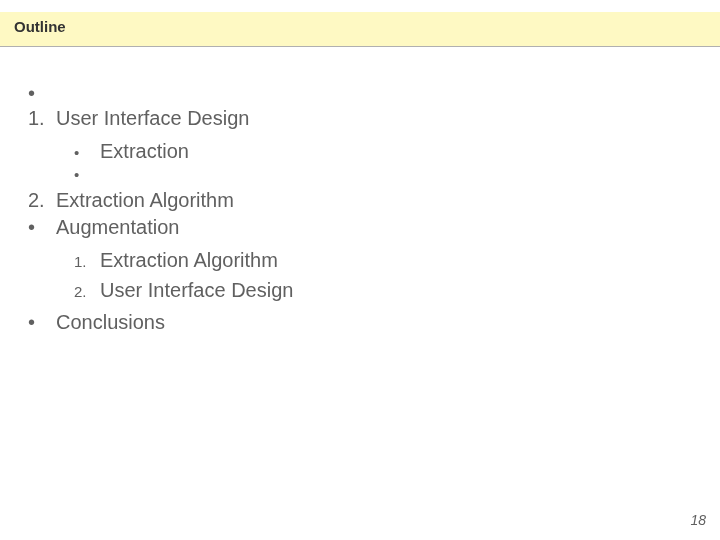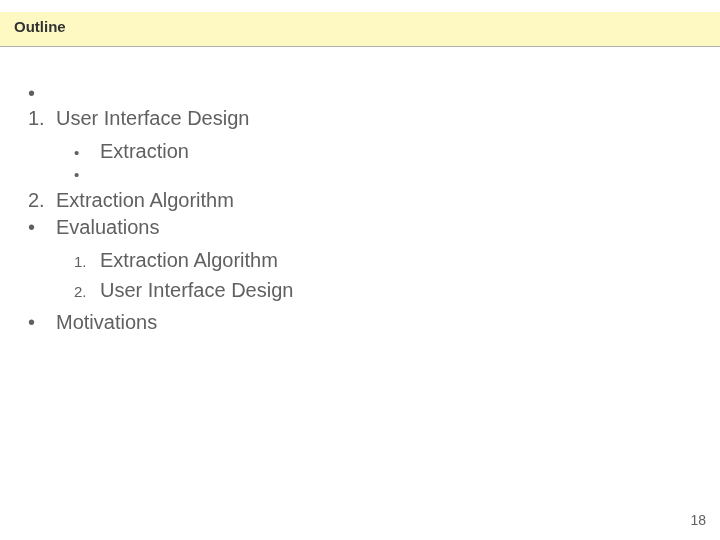--- a/index.html
+++ b/index.html
@@ -29,20 +29,21 @@
   .lvl1 .text   { font-size: 20px; line-height: 1.35; }
   .lvl2 { margin-left: 50px; }
   .lvl2 .marker { width: 28px; text-align: left; padding-left: 2px; font-size: 15px; }
   .lvl2 .text   { font-size: 20px; line-height: 1.5; }
   .gap1 { height: 4px; }
   .page-number {
     position: absolute;
     right: 14px; bottom: 12px;
     font-size: 14px;
     color: #606060;
+    font-style: italic;
   }
 </style>
 </head>
 <body>
 
 <div class="slide">
 
   <div class="title-band">
     <div class="title-text">Outline</div>
   </div>
@@ -71,39 +72,39 @@
 
     <div class="gap1"></div>
 
     <div class="row lvl1">
       <span class="marker">2.</span>
       <span class="text">Extraction Algorithm</span>
     </div>
 
     <div class="row lvl1">
       <span class="marker">•</span>
-      <span class="text">Evaluations</span>
+      <span class="text">Augmentation</span>
     </div>
 
     <div class="gap1"></div>
 
     <div class="row lvl2">
       <span class="marker">1.</span>
       <span class="text">Extraction Algorithm</span>
     </div>
 
     <div class="row lvl2">
       <span class="marker">2.</span>
       <span class="text">User Interface Design</span>
     </div>
 
     <div class="gap1"></div>
 
     <div class="row lvl1">
       <span class="marker">•</span>
-      <span class="text">Motivations</span>
+      <span class="text">Conclusions</span>
     </div>
 
   </div>
 
   <div class="page-number">18</div>
 
 </div>
 
 </body></html>

